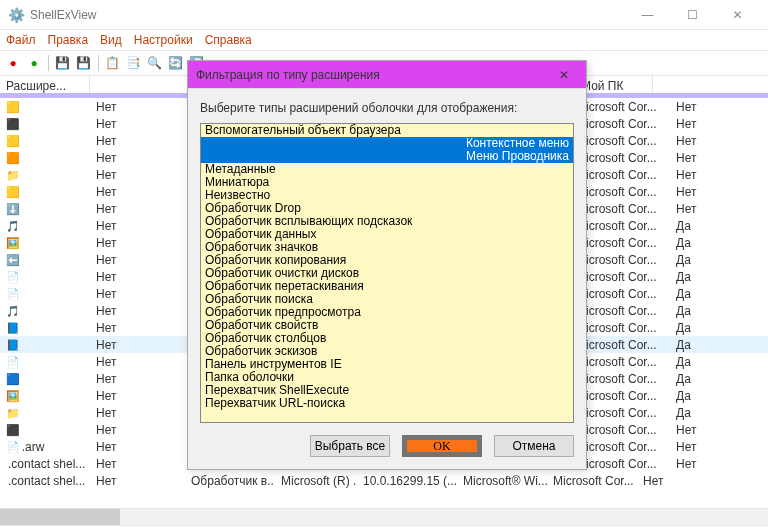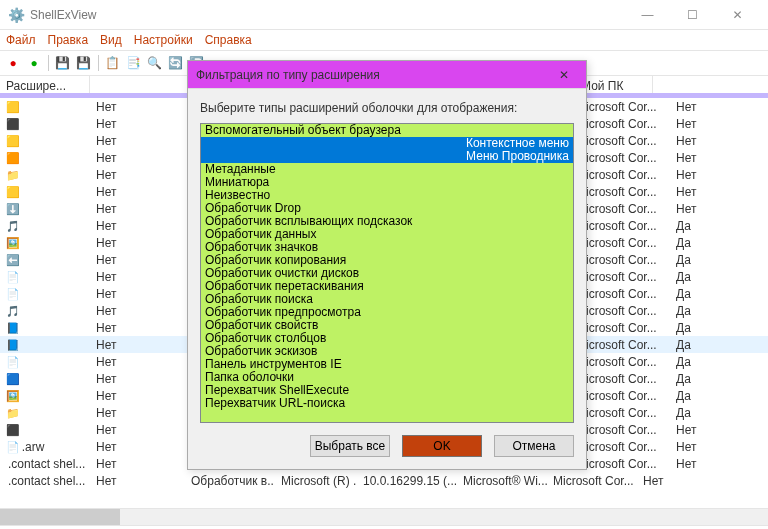--- a/index.html
+++ b/index.html
@@ -31,26 +31,26 @@
 .scroll-h .thumb { position: absolute; left: 0; top: 0; width: 120px; height: 100%; background: #cdcdcd; }
 
 .statusbar { height: 22px; border-top: 1px solid #e5e5e5; display: flex; align-items: center; padding: 0 8px; color: #333; }
 
 .dialog { position: absolute; left: 187px; top: 60px; width: 400px; background: #f0f0f0; border: 1px solid #aaa; box-shadow: 2px 2px 8px rgba(0,0,0,0.15); }
 .dlg-title { height: 28px; display: flex; align-items: center; padding: 0 8px; background: #d946ef; border-bottom: 1px solid #ddd; }
 .dlg-title span { flex: 1; color: #333; }
 .dlg-close { width: 28px; text-align: center; color: #333; }
 .dlg-body { padding: 12px; }
 .dlg-label { margin-bottom: 8px; color: #333; }
-.listbox { width: 100%; height: 300px; background: #bef264; border: 1px solid #828790; overflow-y: scroll; }
+.listbox { width: 100%; height: 300px; background: #fef9c3; border: 1px solid #828790; overflow-y: scroll; }
 .listbox .item { padding: 0 4px; height: 13px; line-height: 13px; color: #000; white-space: nowrap; cursor: default; }
 .listbox .item.sel { background: #0078d7; color: #fff; text-align: right; }
 .dlg-btns { display: flex; justify-content: flex-end; gap: 12px; margin-top: 12px; }
 .dlg-btn { min-width: 80px; height: 22px; border: 1px solid #adadad; background: #e1e1e1; display: flex; align-items: center; justify-content: center; cursor: default; }
-.dlg-btn.primary { border: 1px solid #737373; background: #c2410c; }
+.dlg-btn.primary { border: 5px solid #737373; background: #f97316; font-family: Liberation Serif, serif; }
 
 .c1 { width: 90px; } .c2 { width: 95px; } .cmid { width: 395px; } .c3 { width: 90px; } .c4 { width: 78px; }
 </style>
 </head>
 <body>
 
 <div class="titlebar">
   <span class="app-icon">⚙️</span>
   <span class="title">ShellExView</span>
   <div class="win-btns">

